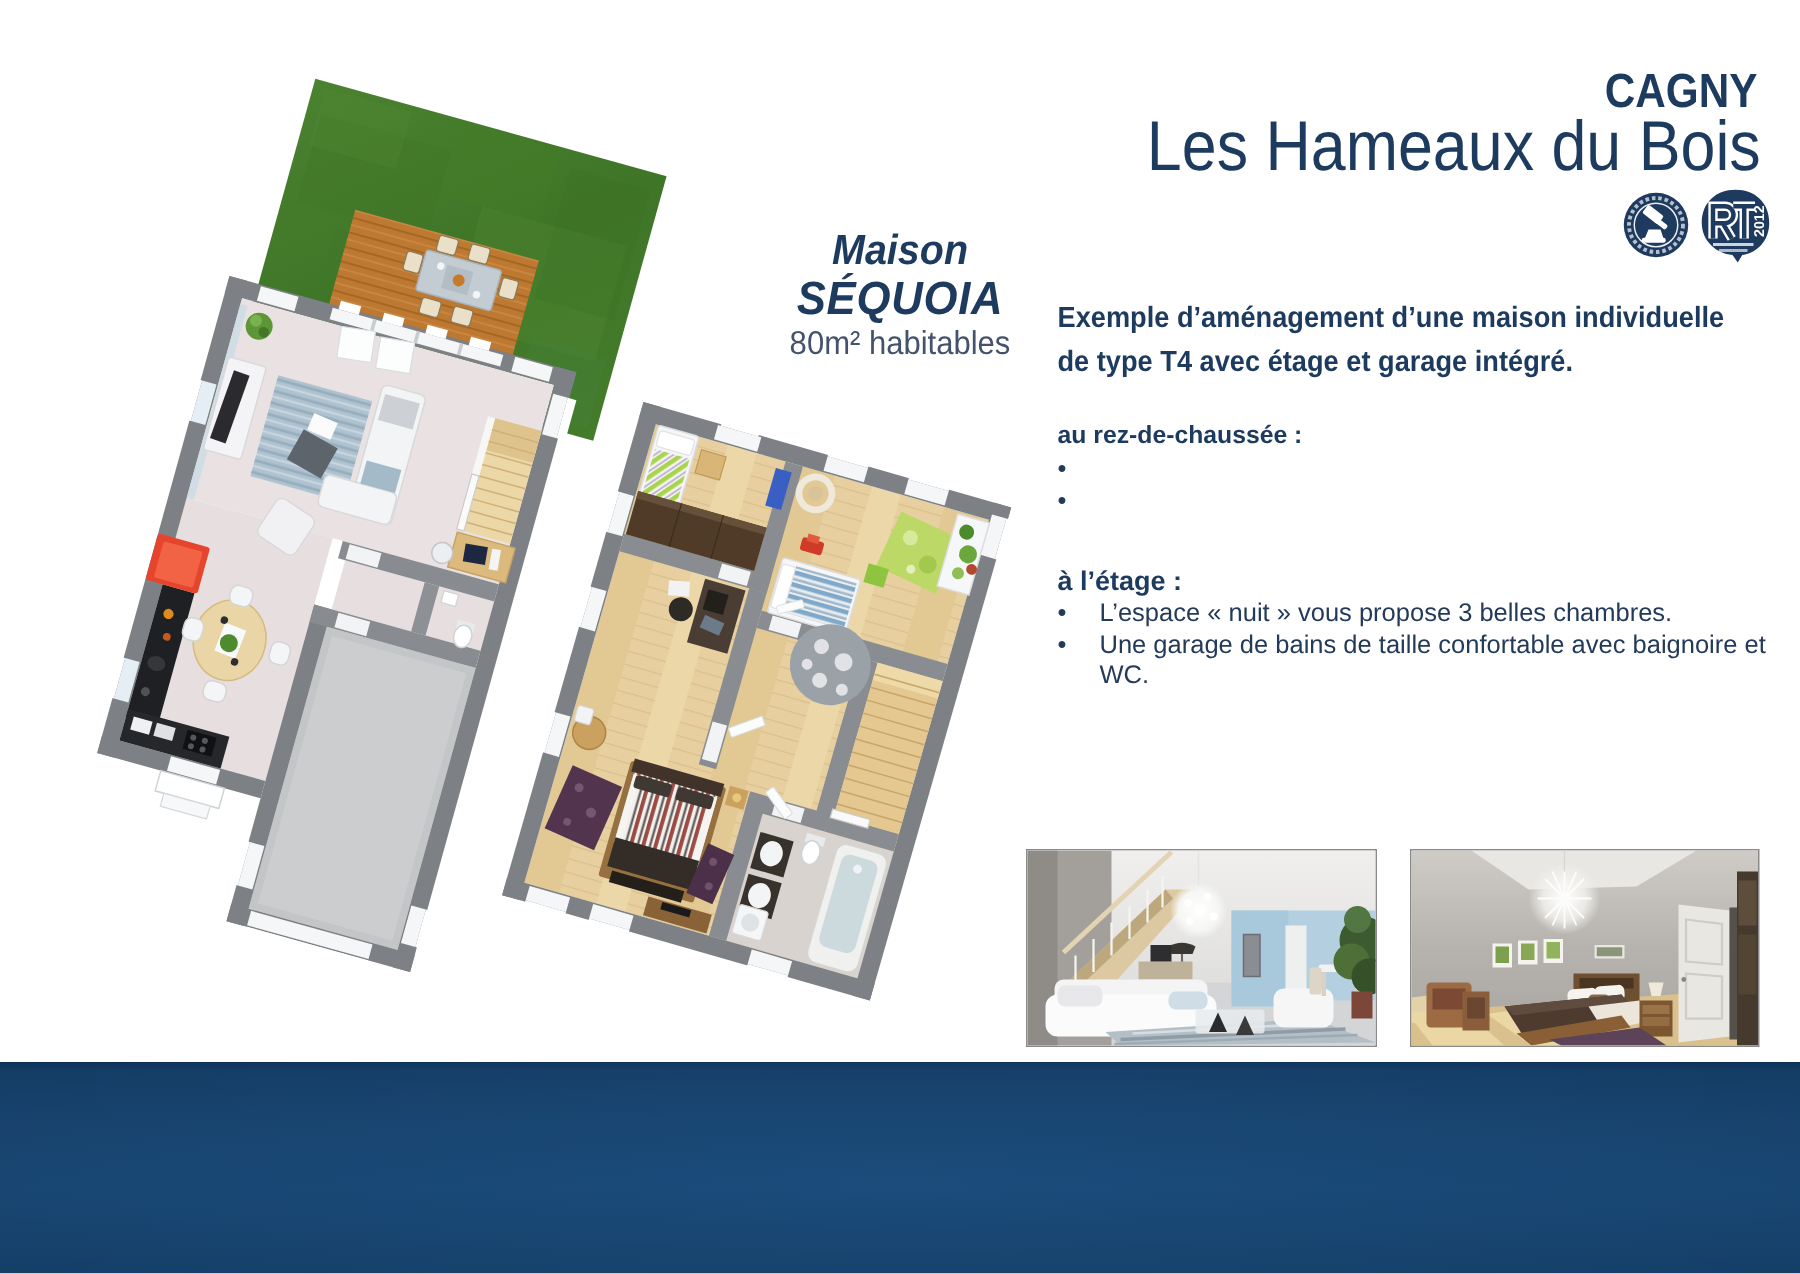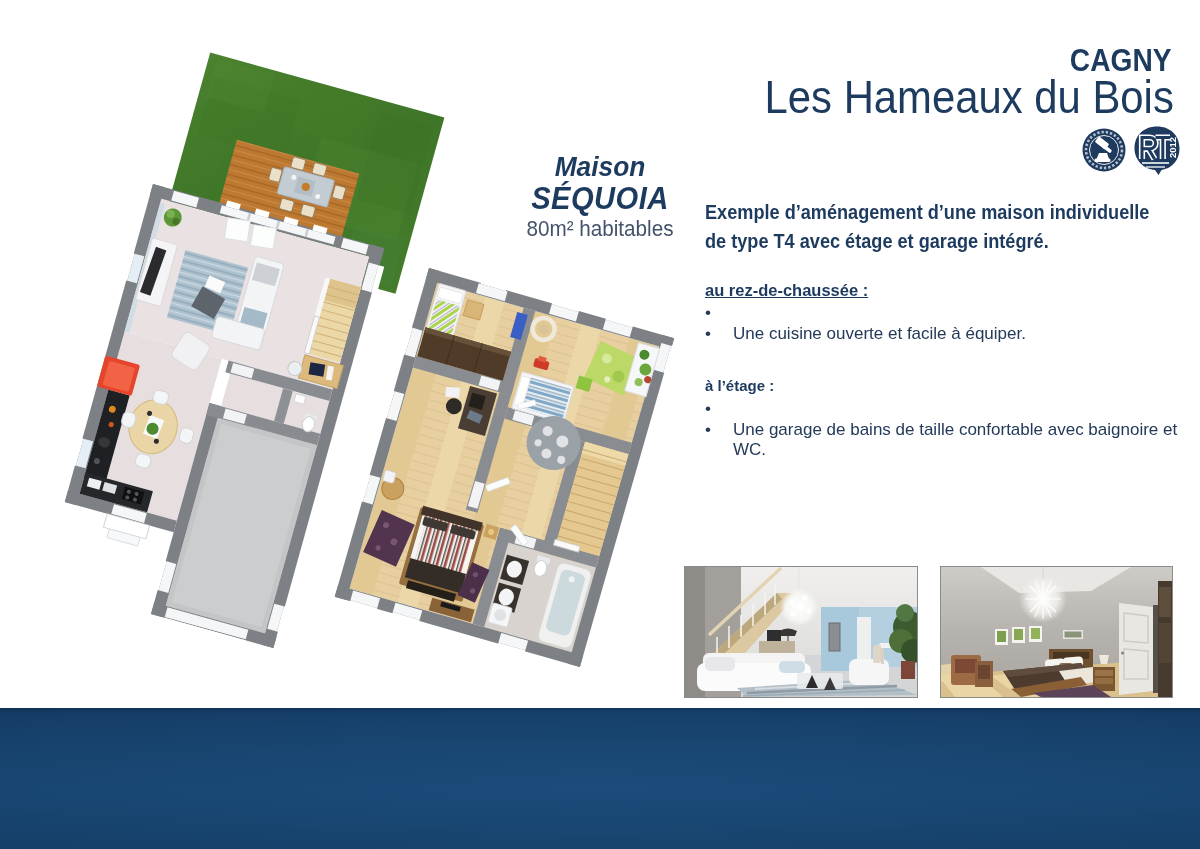--- a/index.html
+++ b/index.html
@@ -513,37 +513,37 @@
 <div class="abs navy" style="right:26px;top:69px;font-size:47px;font-weight:400;letter-spacing:0px;transform:scaleX(0.89);transform-origin:right center;">Les Hameaux du Bois</div>
 
 <div class="abs navy" style="left:450px;top:151px;width:300px;text-align:center;transform:scaleX(0.94);transform-origin:center;">
   <div style="font-size:28px;font-weight:700;font-style:italic;line-height:31px;">Maison</div>
   <div style="font-size:31px;font-weight:700;font-style:italic;line-height:33px;letter-spacing:0.5px;">SÉQUOIA</div>
   <div style="font-size:22px;font-weight:400;color:#44536b;line-height:27px;">80m² habitables</div>
 </div>
 
 <div class="abs navy" style="left:705px;top:198px;width:490px;font-size:19.5px;font-weight:700;line-height:29px;transform:scaleX(0.93);transform-origin:left center;">Exemple d’aménagement d’une maison individuelle<br>de type T4 avec étage et garage intégré.</div>
 
-<div class="abs navy" style="left:705px;top:281px;font-size:16.5px;font-weight:700;text-decoration:underline;">au rez-de-chaussée :</div>
+<div class="abs navy" style="left:705px;top:281px;font-size:16.5px;font-weight:700;">au rez-de-chaussée :</div>
 
 <div class="abs" style="left:705px;top:303px;width:470px;font-size:17px;color:#233a58;line-height:20.5px;">
   <div style="display:flex">
       <span style="width:28px;">•</span>
     </div>
   <div style="display:flex">
       <span style="width:28px;">•</span>
-      <span>Une cuisine ouverte et facile à équiper.</span>
     </div>
 </div>
 
-<div class="abs navy" style="left:705px;top:377px;font-size:15px;font-weight:700;">à l’étage :</div>
+<div class="abs navy" style="left:705px;top:377px;font-size:18px;font-weight:700;">à l’étage :</div>
 
 <div class="abs" style="left:705px;top:399px;width:475px;font-size:17px;color:#233a58;line-height:20.5px;">
   <div style="display:flex">
       <span style="width:28px;flex-shrink:0">•</span>
+      <span>L’espace « nuit » vous propose 3 belles chambres.</span>
     </div>
   <div style="display:flex">
       <span style="width:28px;flex-shrink:0">•</span>
       <span>Une garage de bains de taille confortable avec baignoire et WC.</span>
     </div>
 </div>
 
 <svg class="abs" style="left:1082px;top:128px" width="44" height="44" viewBox="0 0 44 44">
   <circle cx="22" cy="22" r="21.5" fill="#1e3a5e"></circle>
   <circle cx="22" cy="22" r="14.5" fill="none" stroke="#e9edf2" stroke-width="1"></circle>

